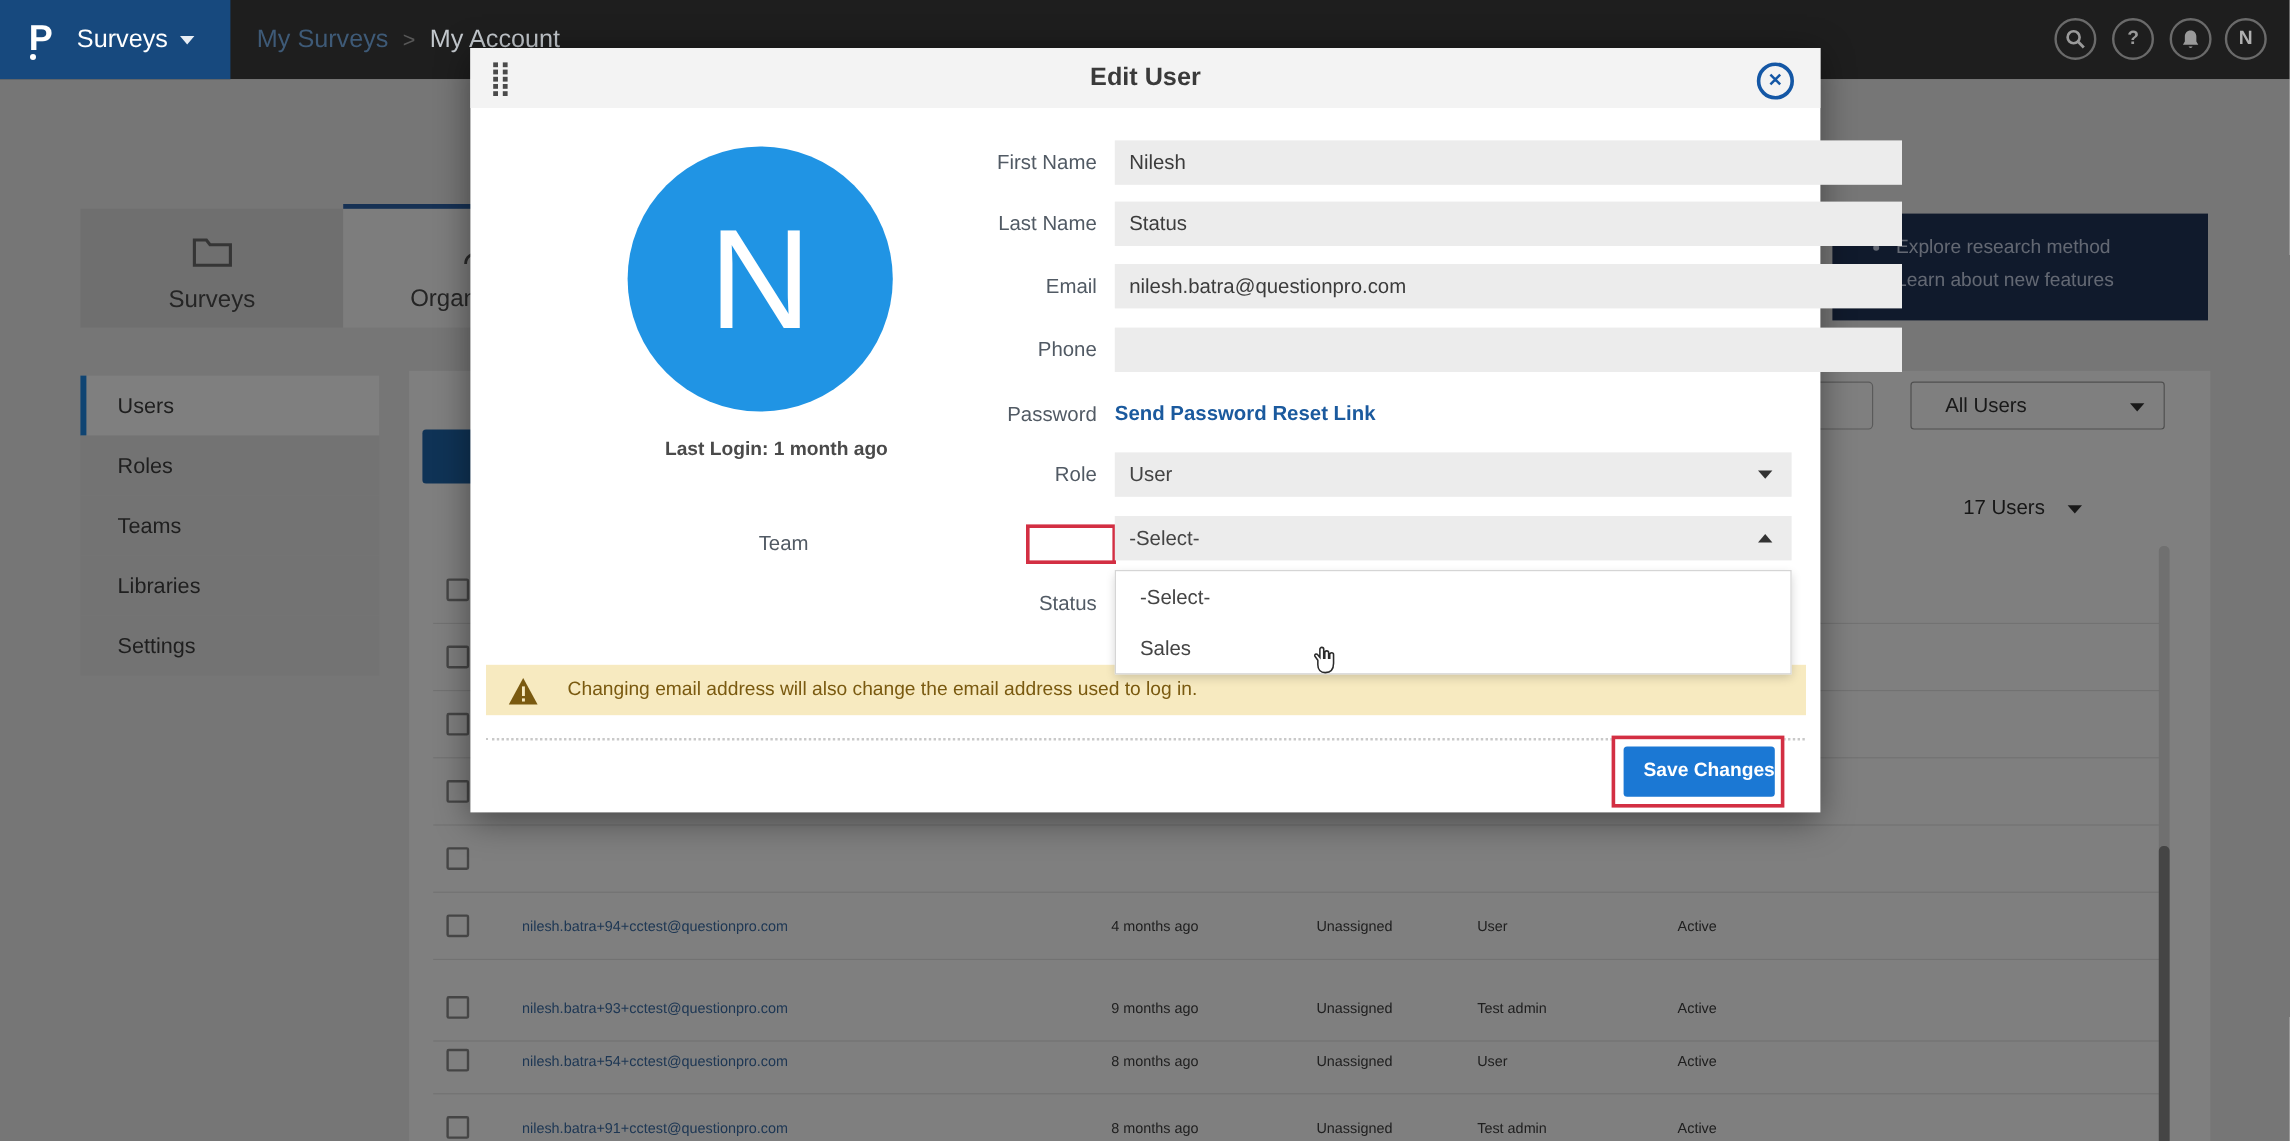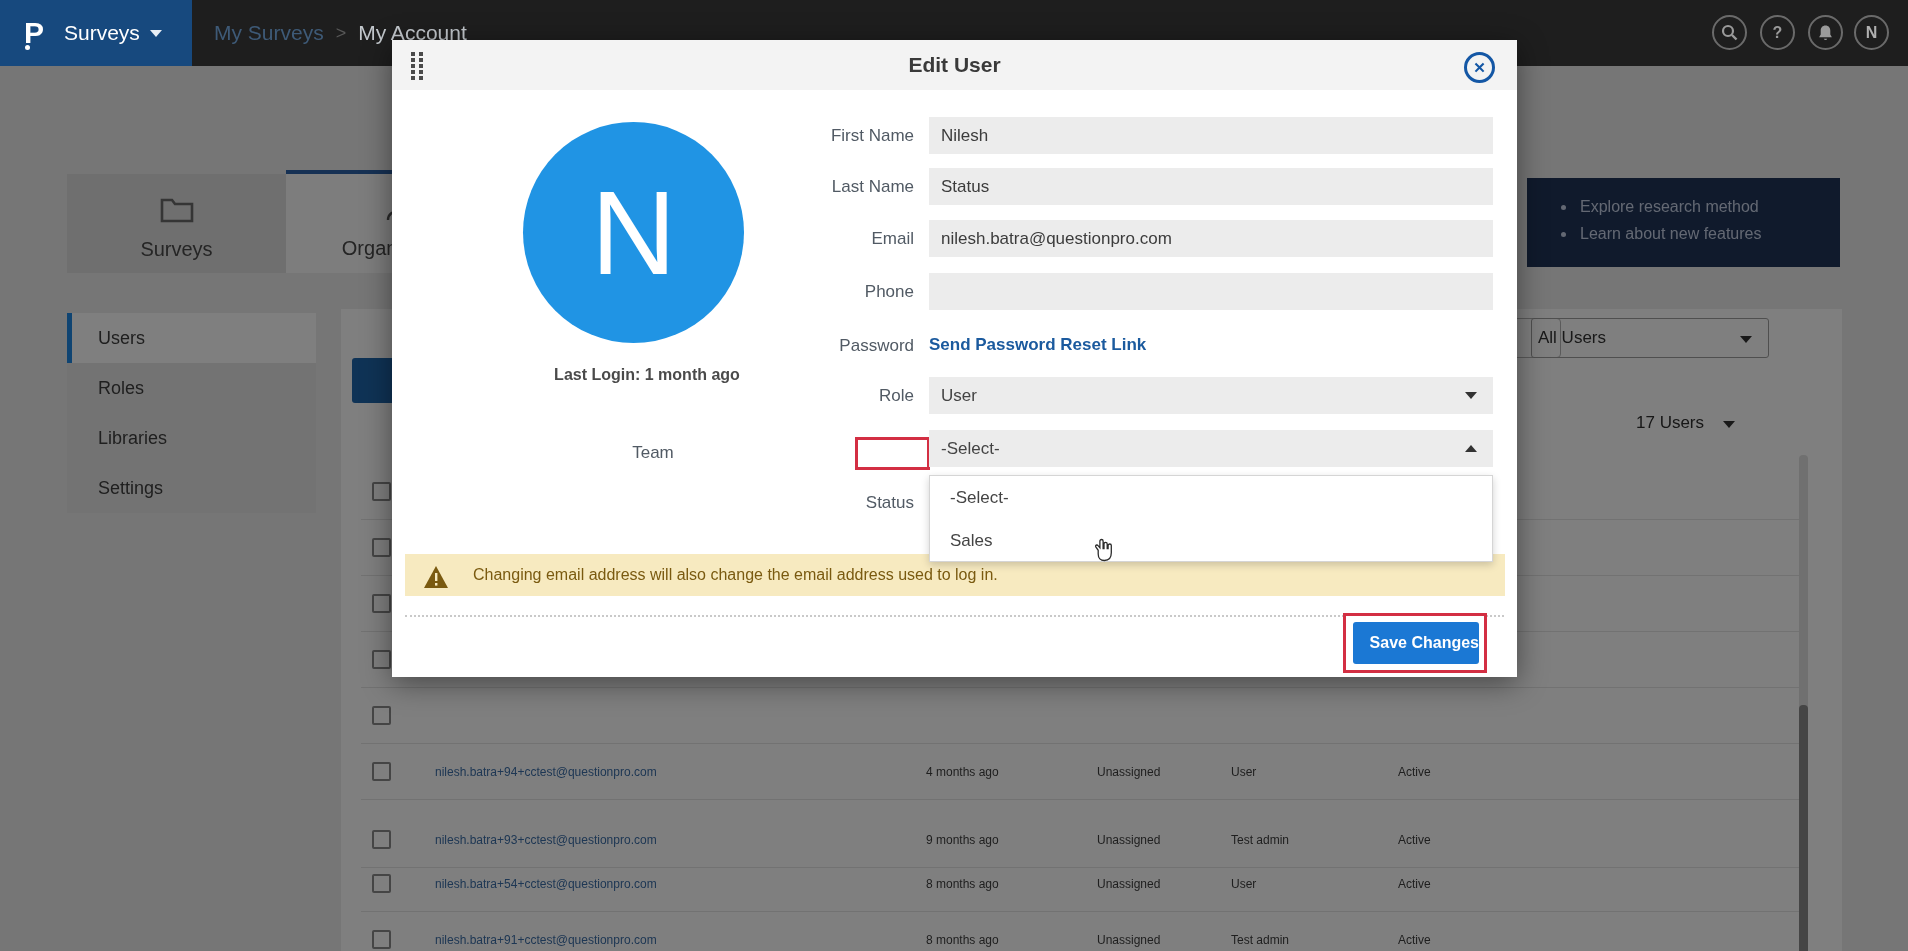--- a/index.html
+++ b/index.html
@@ -31,21 +31,21 @@
   .info-box div { margin-bottom:9px; }
   .info-box .blt { display:inline-block; width:5px; height:5px; border-radius:50%; background:#c7d1e6; vertical-align:2px; margin-right:14px; }
 
   .sidebar { position:absolute; left:67px; top:247px; width:249px; }
   .side-item { height:50px; line-height:50px; padding-left:31px; background:#e7e7e7; color:#3f3f3f; font-size:18px; }
   .side-item.active { background:#fff; border-left:5px solid var(--accent_blue); padding-left:26px; }
 
   .panel { position:absolute; left:341px; top:243px; width:1501px; height:708px; background:#fff; }
   .btn-primary-hidden { position:absolute; left:11px; top:49px; width:132px; height:45px; background:#1f66ad; border-radius:3px; border:none; }
   .search-box { position:absolute; left:1099px; top:9px; width:121px; height:40px; border:1px solid #b5b5b5; border-radius:4px; background:#fff; }
-  .filter-select { position:absolute; left:1190px; top:9px; width:238px; height:40px; border:1px solid #9f9f9f; border-radius:3px; font-size:17px; color:#333; line-height:38px; padding-left:6px; }
+  .filter-select { position:absolute; left:1251px; top:9px; width:212px; height:40px; border:1px solid #9f9f9f; border-radius:3px; font-size:17px; color:#333; line-height:38px; padding-left:28px; }
   .caret-down-d { position:absolute; right:16px; top:17px; width:0; height:0; border-left:6px solid transparent; border-right:6px solid transparent; border-top:7px solid #333; }
   .count-select { position:absolute; left:1295px; top:104px; font-size:17px; color:#2f2f2f; }
   .count-select .caret-down-d { position:static; display:inline-block; margin-left:14px; }
 
   .row { position:absolute; left:20px; width:1440px; height:56px; border-bottom:1px solid #e4e4e4; }
   .cbx { position:absolute; left:11px; top:18px; width:19px; height:19px; border:2px solid #8a8a8a; border-radius:2px; background:#fff; }
   .cell { position:absolute; top:0; height:56px; line-height:56px; font-size:12px; color:#3f3f3f; white-space:nowrap; }
   .c-email { left:74px; color:var(--email_link); }
   .c-login { left:565px; } .c-team { left:736px; } .c-role { left:870px; } .c-status { left:1037px; }
   .vscroll-track { position:absolute; left:1458px; top:146px; width:9px; height:562px; background:#e0e0e0; border-radius:4px; }
@@ -57,21 +57,21 @@
   .modal { position:absolute; left:392px; top:40px; width:1125px; height:637px; background:#fff; z-index:30; box-shadow:0 6px 28px rgba(0,0,0,0.45); }
   .modal-header { position:absolute; left:0; top:0; width:1125px; height:50px; background:#f3f3f3; }
   .modal-title { text-align:center; line-height:50px; font-size:21px; font-weight:bold; color:#3a3a3a; }
   .drag-handle { position:absolute; left:18px; top:11px; }
   .modal-close { position:absolute; left:1072px; top:12px; width:31px; height:31px; border:3px solid #1457a5; border-radius:50%; color:#1457a5; font-size:15px; font-weight:bold; text-align:center; line-height:25px; }
 
   .avatar-big { position:absolute; left:131px; top:82px; width:221px; height:221px; border-radius:50%; background:var(--avatar_blue); color:#fff; font-size:118px; display:flex; align-items:center; justify-content:center; }
   .last-login { position:absolute; left:55px; top:326px; width:400px; text-align:center; font-size:16px; font-weight:bold; color:#4a4a4a; }
 
   .f-label { position:absolute; width:522px; text-align:right; font-size:17px; color:#515a64; }
-  .f-input { position:absolute; left:537px; width:564px; height:37px; background:#ececec; border:none; font-size:17px; color:#3c3c3c; padding:0 12px; line-height:37px; font-family:"Liberation Sans",sans-serif; }
+  .f-input { position:absolute; left:537px; width:656px; height:37px; background:#ececec; border:none; font-size:17px; color:#3c3c3c; padding:0 12px; line-height:37px; font-family:"Liberation Sans",sans-serif; }
   .f-select { position:absolute; left:537px; width:564px; height:37px; background:#ececec; font-size:17px; color:#444; line-height:37px; padding-left:12px; }
   .caret-up-d { position:absolute; right:16px; top:15px; width:0; height:0; border-left:6px solid transparent; border-right:6px solid transparent; border-bottom:7px solid #333; }
   .sel-caret-dn { position:absolute; right:16px; top:15px; width:0; height:0; border-left:6px solid transparent; border-right:6px solid transparent; border-top:7px solid #333; }
   .reset-link { position:absolute; left:537px; top:295px; font-size:17px; font-weight:bold; color:var(--link_blue); }
   .team-hl { position:absolute; left:463px; top:397px; width:75px; height:33px; border:3px solid var(--highlight_red); }
   .team-label { position:absolute; left:0; top:403px; width:522px; text-align:center; font-size:17px; color:#515a64; }
 
   .dd-panel { position:absolute; left:537px; top:435px; width:564px; height:87px; background:#fff; border:1px solid #d5d5d5; box-shadow:0 3px 8px rgba(0,0,0,0.18); z-index:5; }
   .dd-opt { height:43px; line-height:43px; padding-left:20px; font-size:17px; color:#444; }
 
@@ -136,20 +136,21 @@
   </div>
 
   <div class="info-box">
     <div><span class="blt"></span><span>Explore research method</span></div>
     <div><span class="blt"></span><span>Learn about new features</span></div>
   </div>
 
   <div class="sidebar">
     <div class="side-item active">Users</div>
     <div class="side-item">Roles</div>
+    <div class="side-item">Teams</div>
     <div class="side-item">Libraries</div>
     <div class="side-item">Settings</div>
   </div>
 
   <div class="panel">
     <button class="btn-primary-hidden"></button>
     <div class="search-box"></div>
     <div class="filter-select">
       <span>All Users</span>
       <span class="caret-down-d"></span>

